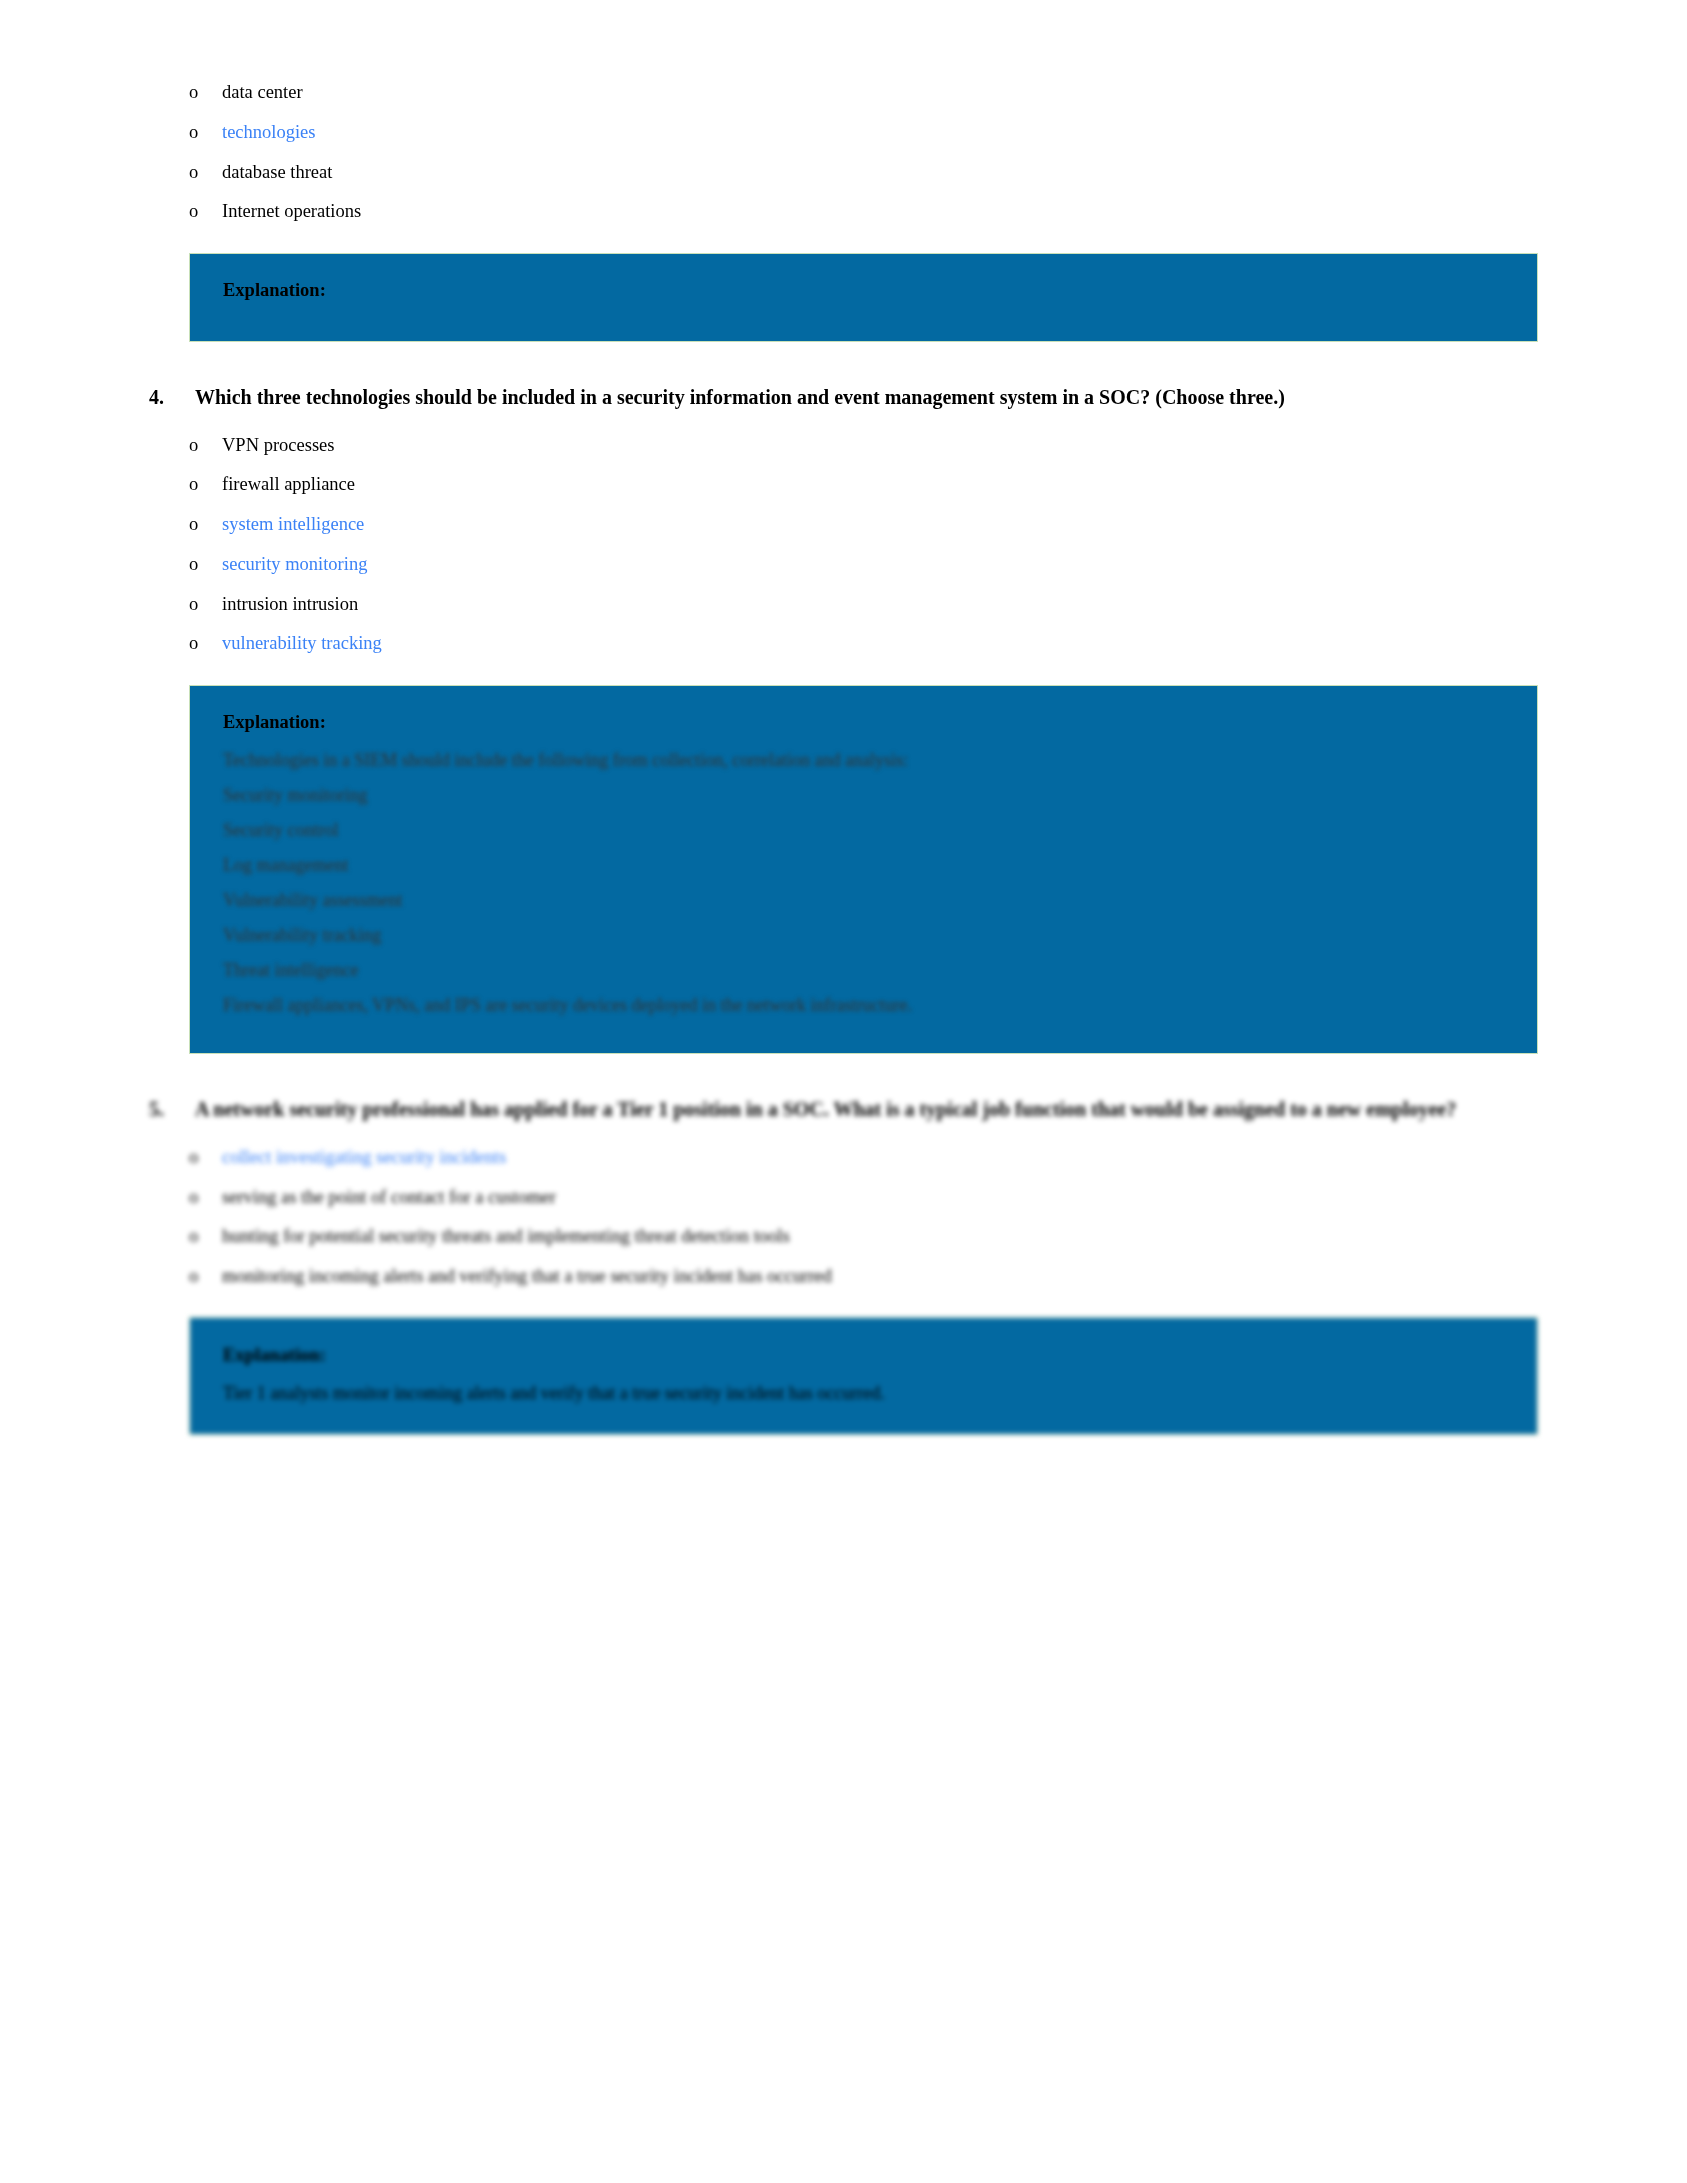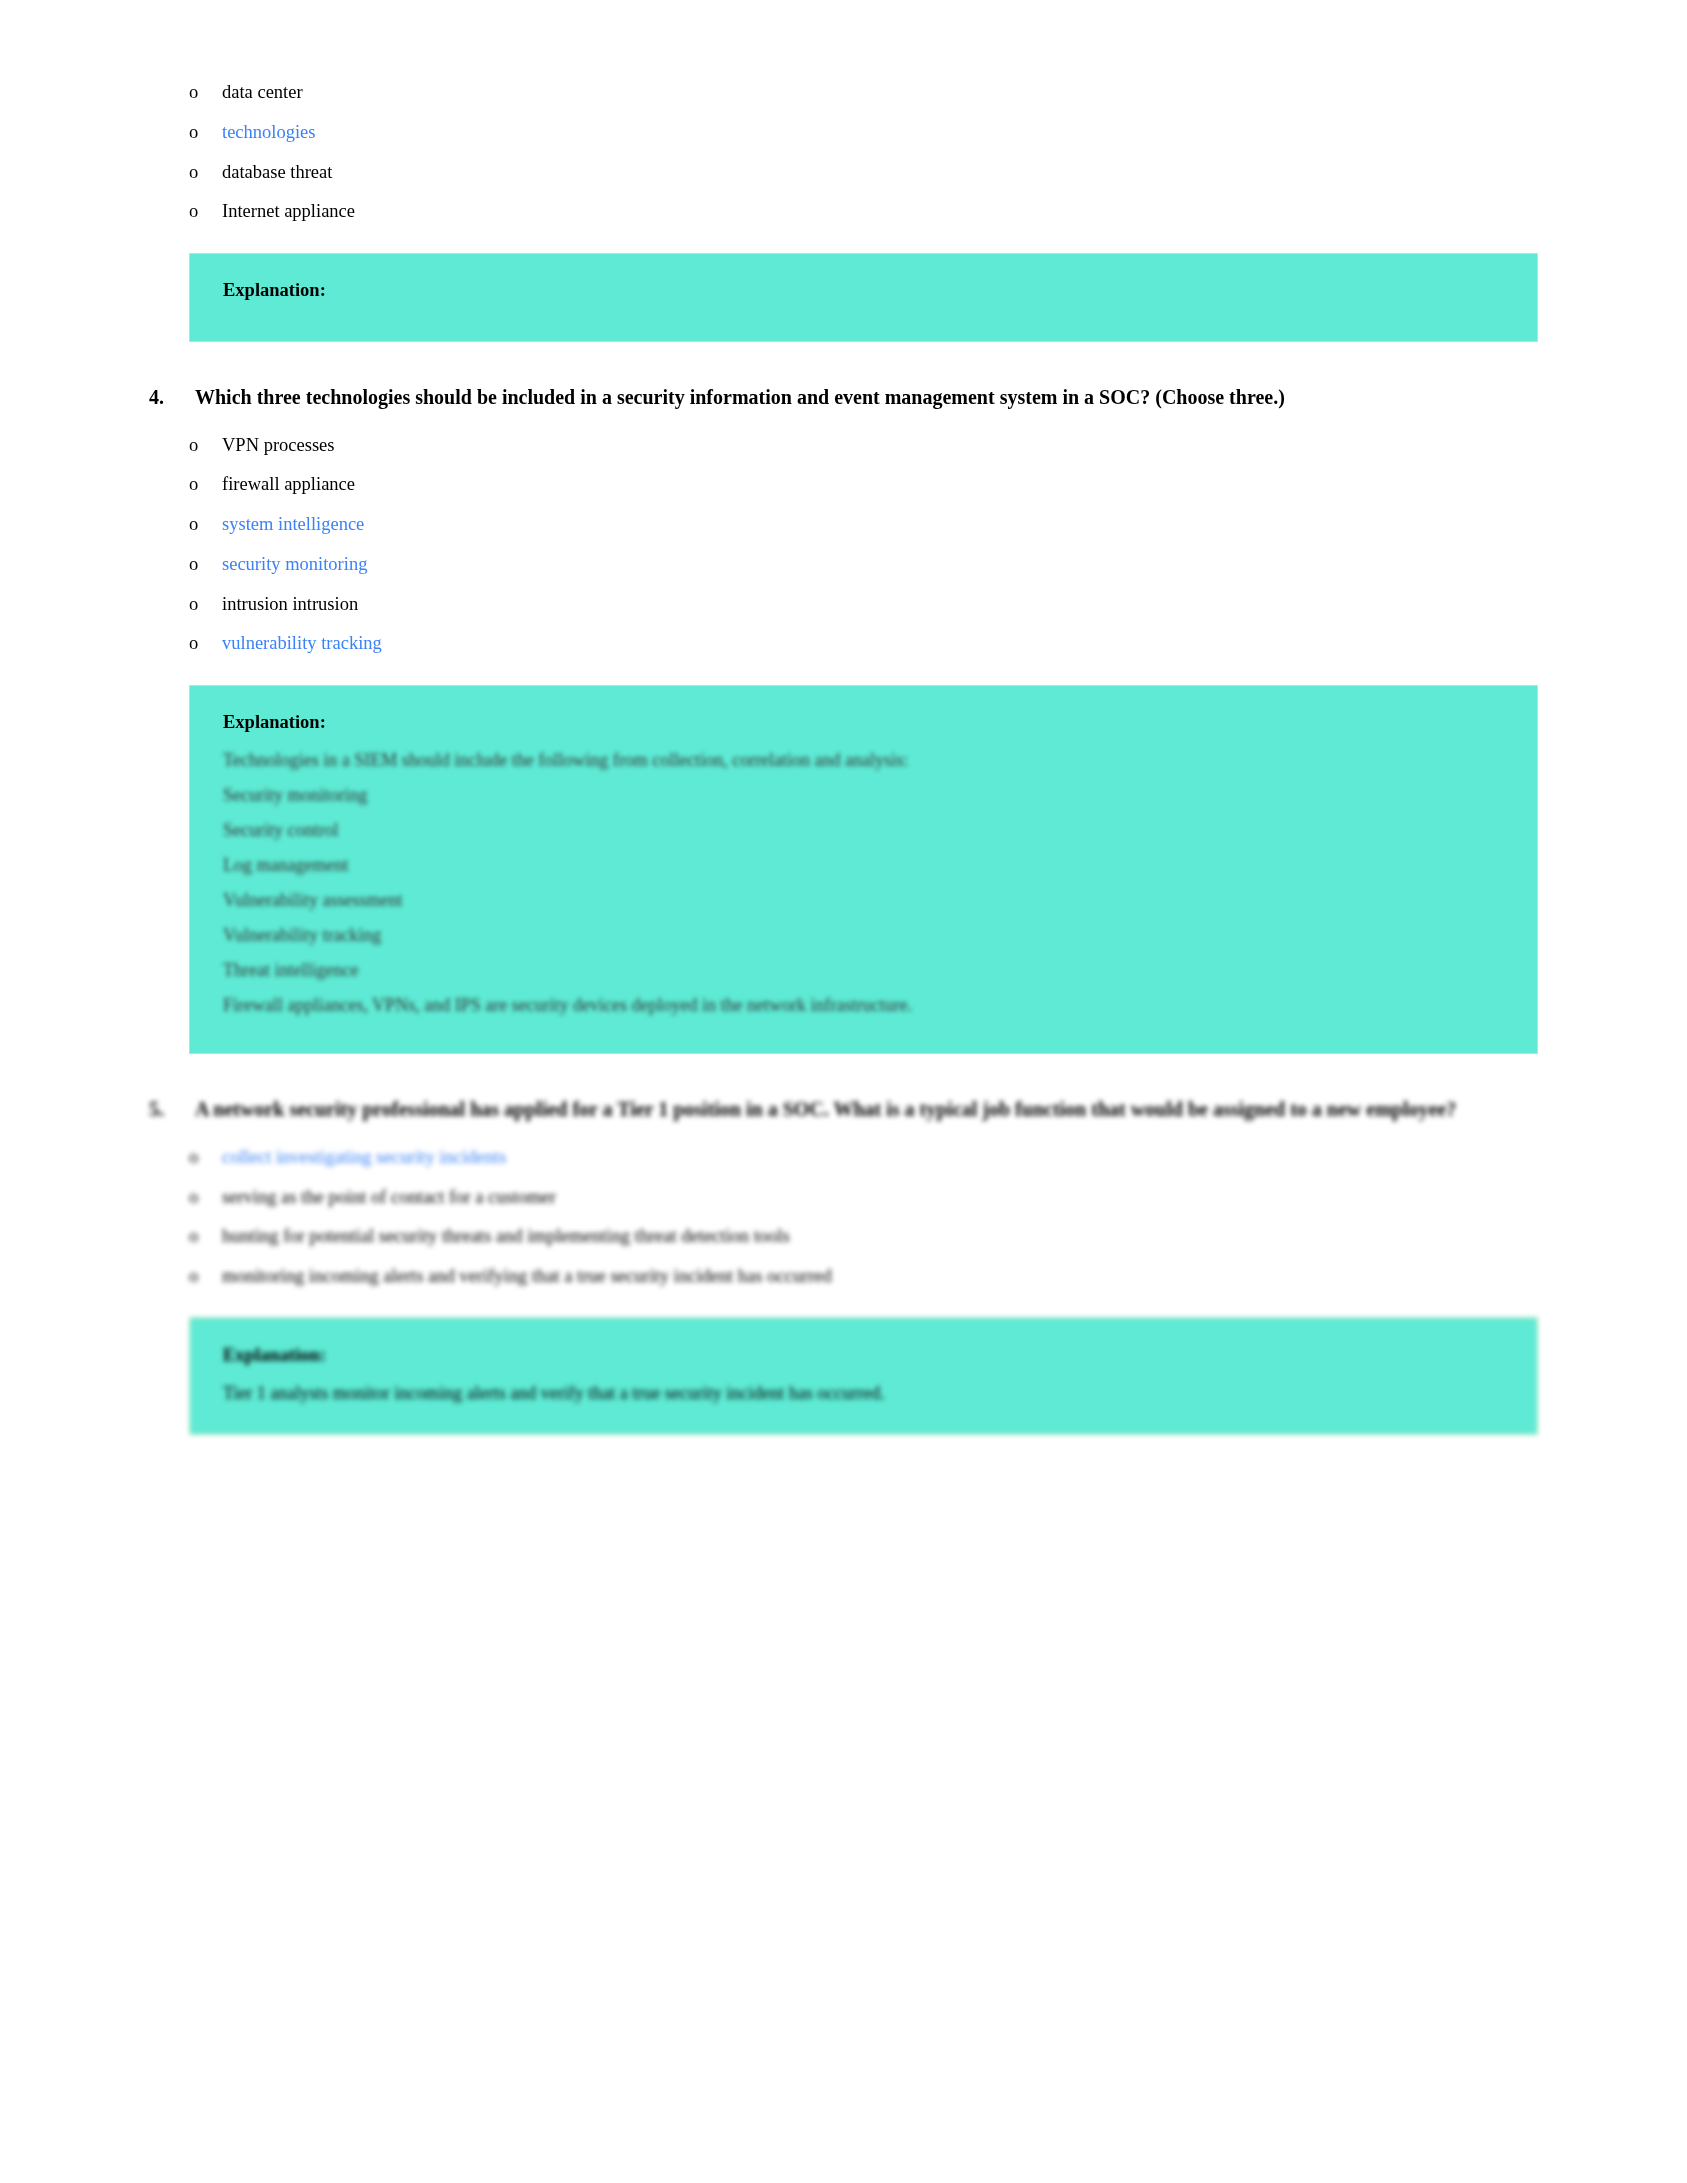--- a/index.html
+++ b/index.html
@@ -47,21 +47,21 @@
       flex-shrink: 0;
       font-size: 18.5px;
       color: #000;
     }
 
     .red-text {
       color: #3b82f6;
     }
 
     .explanation-box {
-      background-color: #5eead4;
+      background-color: #0369a1;
       border: 0.7px solid #c8e0b8;
       padding: 26.5px 33px;
       margin-left: 40px;
       margin-bottom: 40px;
     }
 
     .explanation-title {
       font-weight: bold;
       font-size: 18.5px;
       margin-bottom: 13.2px;
@@ -133,21 +133,21 @@
       <li>
         <span class="bullet-marker">o</span>
         <span class="red-text">technologies</span>
       </li>
       <li>
         <span class="bullet-marker">o</span>
         <span>database threat</span>
       </li>
       <li>
         <span class="bullet-marker">o</span>
-        <span>Internet appliance</span>
+        <span>Internet operations</span>
       </li>
     </ul>
 
     <div class="explanation-box">
       <div class="explanation-title">Explanation:</div>
     </div>
   </div>
 
   <div class="question-section">
     <div class="question-number">

